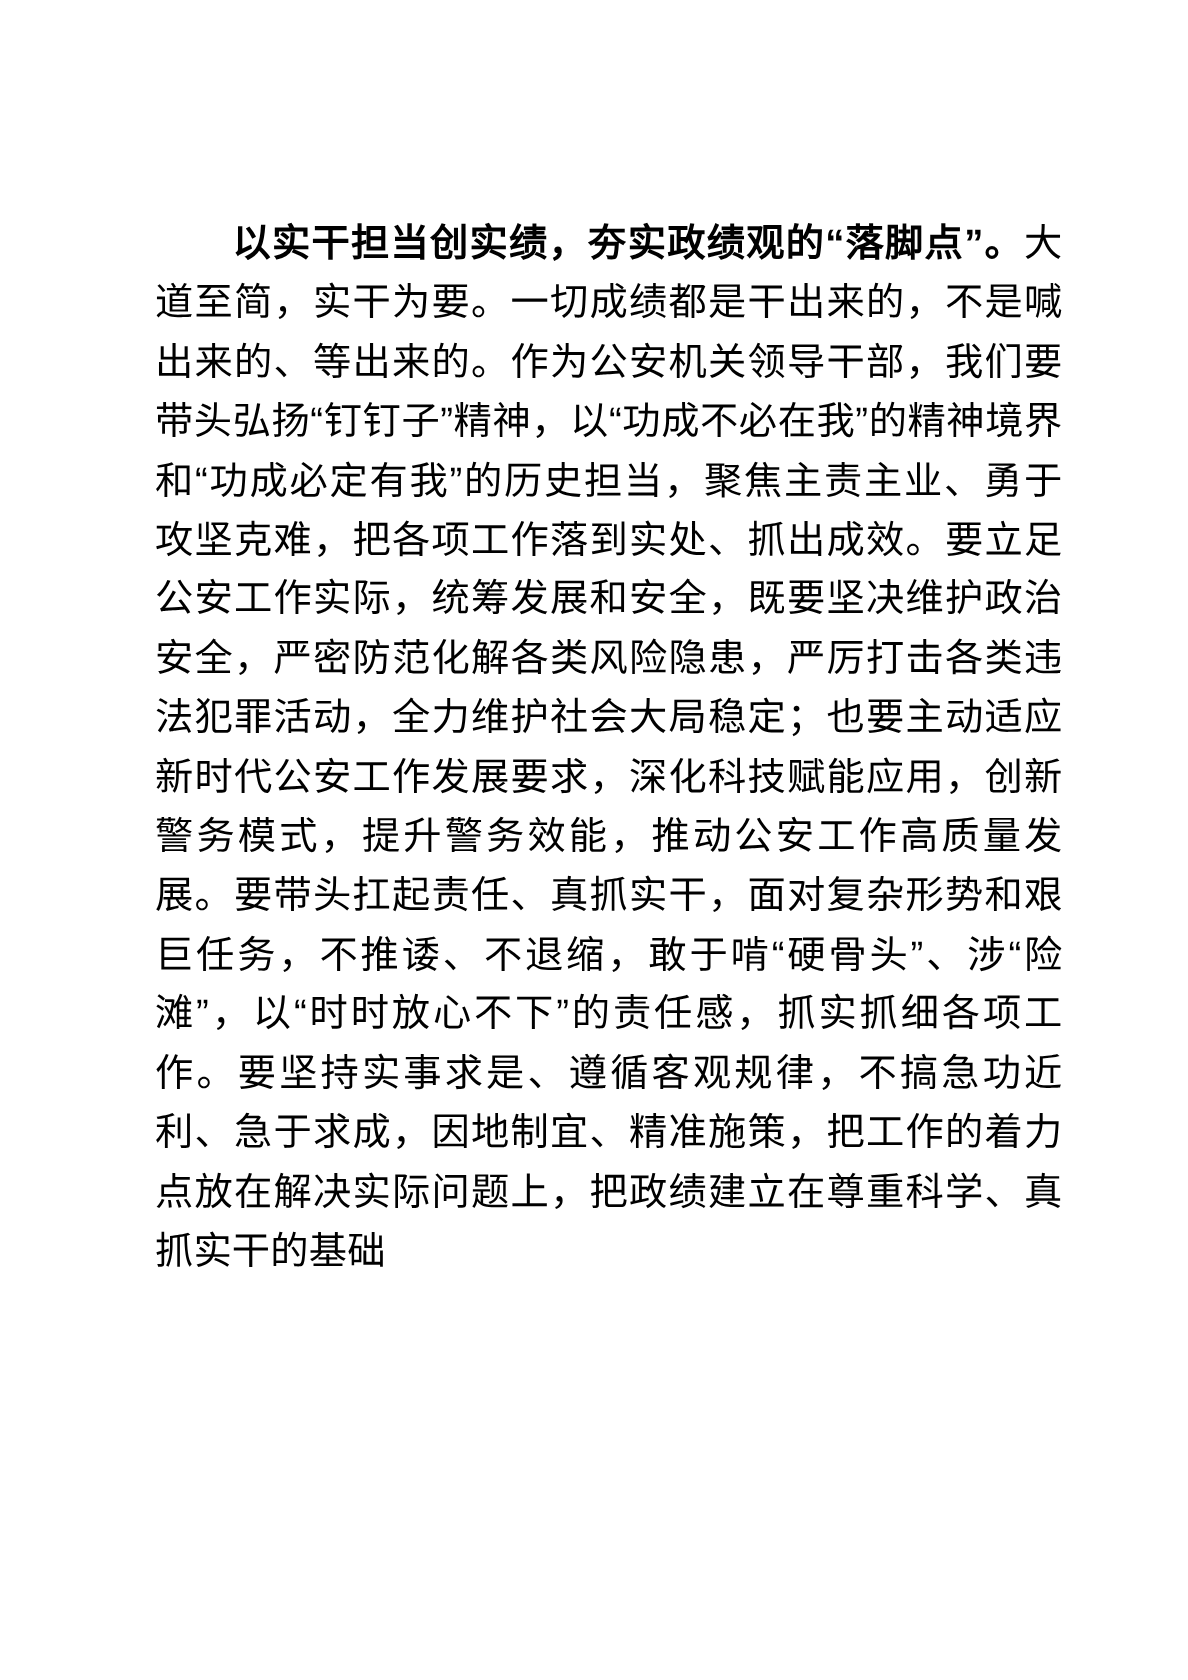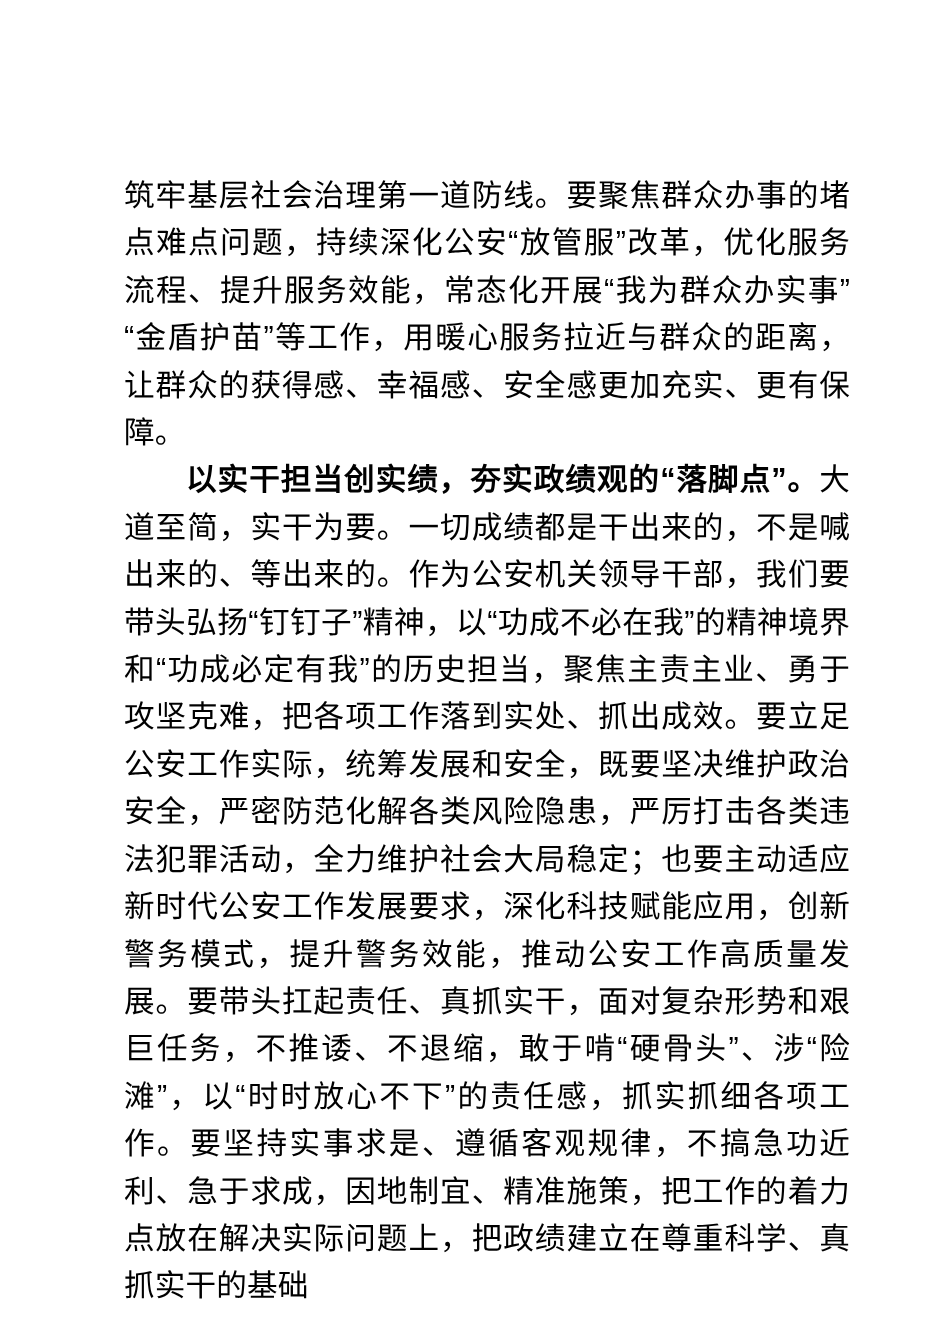--- a/index.html
+++ b/index.html
@@ -46,22 +46,19 @@
     font-weight: 700;
     letter-spacing: 0.3px;
   }
 </style>
 </head>
 <body>
 
 <div class="page">
   <div class="doc-body">
 
-    <p class="para">
-      <span>筑牢基层社会治理第一道防线。要聚焦群众办事的堵点难点问题，持续深化公安“放管服”改革，优化服务流程、提升服务效能，常态化开展“我为群众办实事”“金盾护苗”等工作，用暖心服务拉近与群众的距离，让群众的获得感、幸福感、安全感更加充实、更有保障。</span>
-    </p>
 
     <p class="para indent">
       <span class="bold-run">以实干担当创实绩，夯实政绩观的“落脚点”。</span><span>大道至简，实干为要。一切成绩都是干出来的，不是喊出来的、等出来的。作为公安机关领导干部，我们要带头弘扬“钉钉子”精神，以“功成不必在我”的精神境界和“功成必定有我”的历史担当，聚焦主责主业、勇于攻坚克难，把各项工作落到实处、抓出成效。要立足公安工作实际，统筹发展和安全，既要坚决维护政治安全，严密防范化解各类风险隐患，严厉打击各类违法犯罪活动，全力维护社会大局稳定；也要主动适应新时代公安工作发展要求，深化科技赋能应用，创新警务模式，提升警务效能，推动公安工作高质量发展。要带头扛起责任、真抓实干，面对复杂形势和艰巨任务，不推诿、不退缩，敢于啃“硬骨头”、涉“险滩”，以“时时放心不下”的责任感，抓实抓细各项工作。要坚持实事求是、遵循客观规律，不搞急功近利、急于求成，因地制宜、精准施策，把工作的着力点放在解决实际问题上，把政绩建立在尊重科学、真抓实干的基础</span>
     </p>
 
   </div>
 </div>
 
 </body></html>

